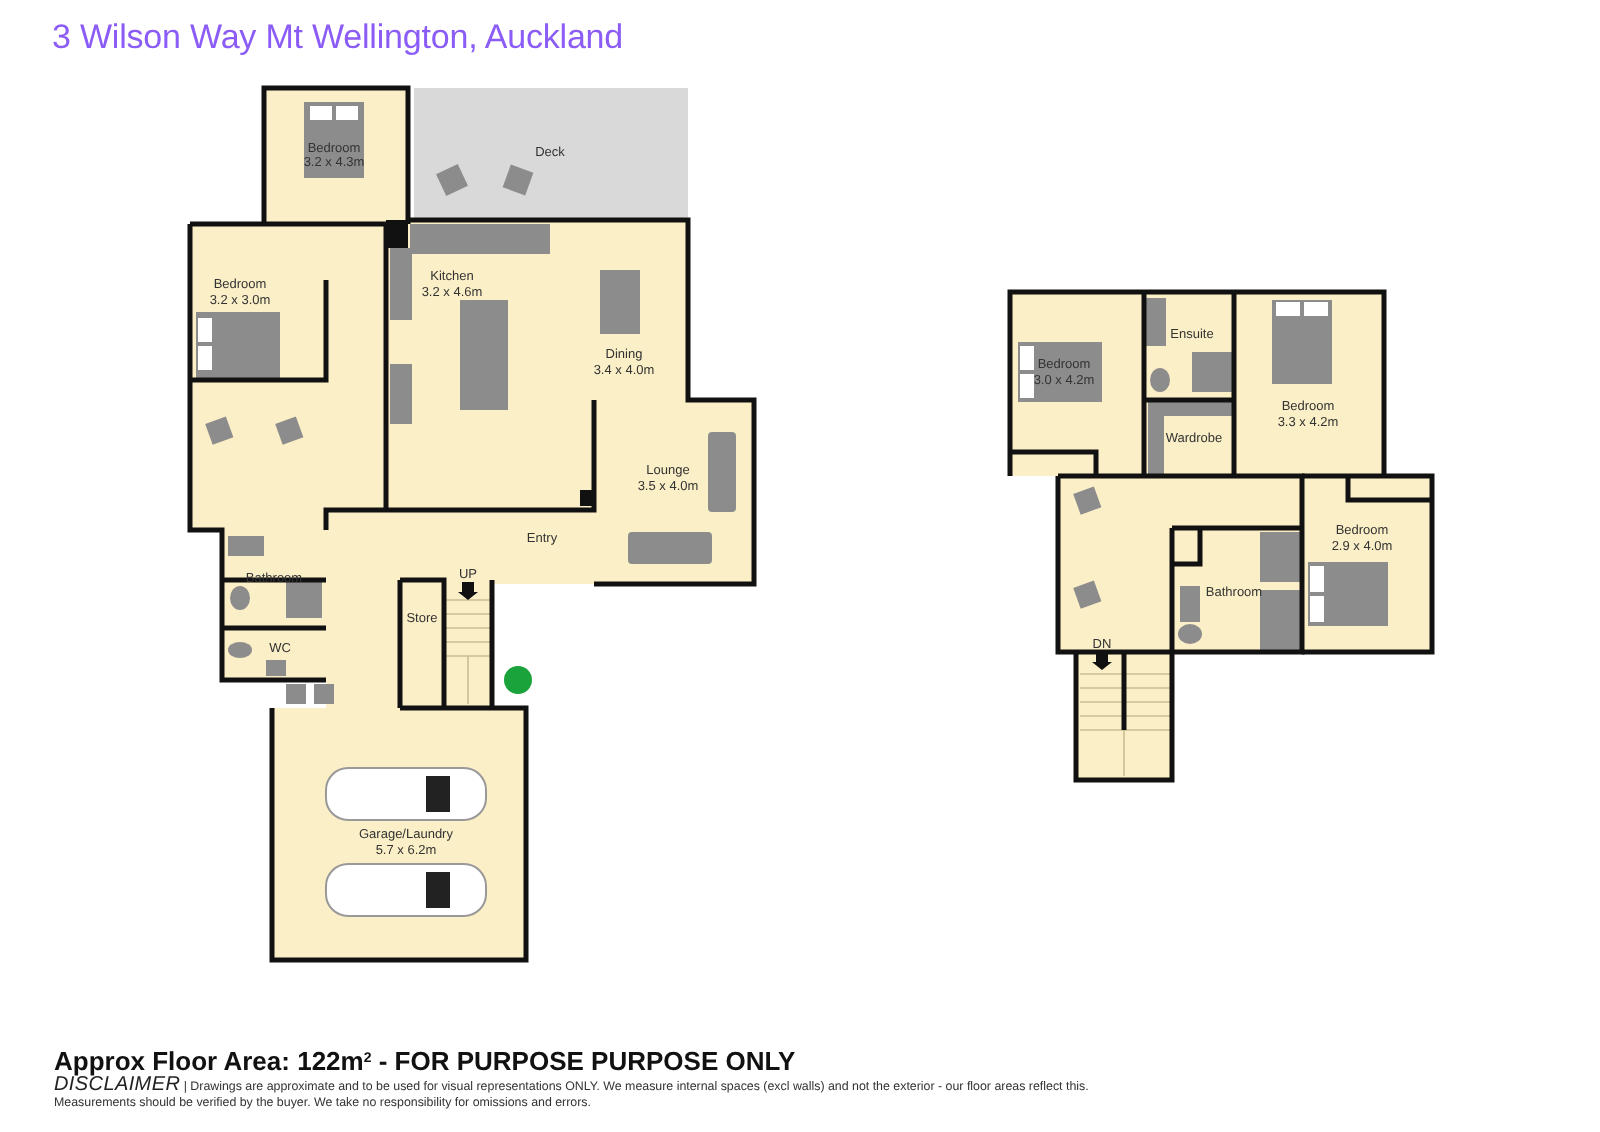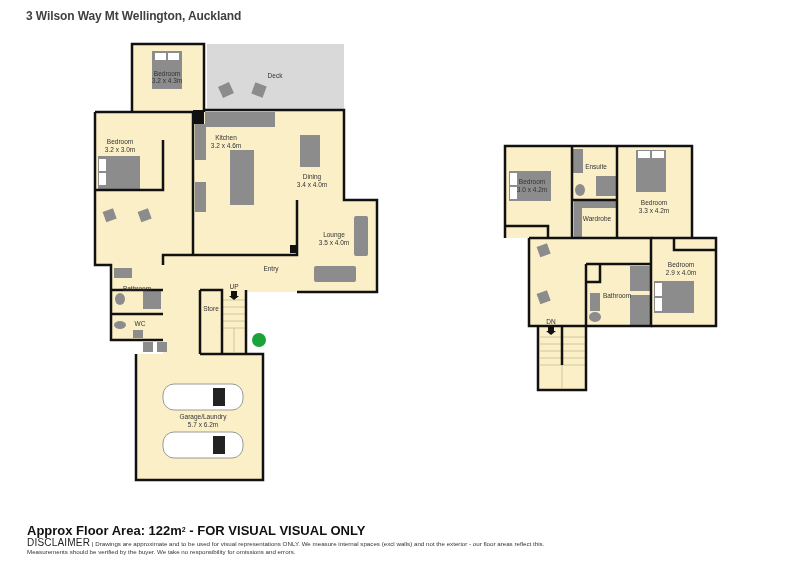--- a/index.html
+++ b/index.html
@@ -1,23 +1,23 @@
 <!DOCTYPE html>
 <html><head>
 <meta charset="utf-8">
 <style>
   html,body{margin:0;padding:0;background:#ffffff;}
   body{width:800px;height:566px;position:relative;overflow:hidden;font-family:"Liberation Sans",sans-serif;}
-  .title{position:absolute;left:26px;top:9px;font-size:12px;font-weight:bold;color:#404040;letter-spacing:-0.1px;}
+  .title{position:absolute;left:26px;top:9px;font-size:17px;font-weight:normal;color:#8b5cf6;letter-spacing:-0.1px;}
   svg.plan{position:absolute;left:0;top:0;}
   .footer{position:absolute;left:27px;top:524px;width:760px;}
   .area{font-size:13px;font-weight:bold;color:#111;line-height:14px;}
   .area sup{font-size:7px;vertical-align:top;position:relative;top:-1px;}
   .disc{font-size:6.2px;color:#333;line-height:7.5px;margin-top:1px;}
-  .disc .dlabel{font-size:10px;color:#222;letter-spacing:0.2px;}
+  .disc .dlabel{font-style:italic;font-size:10px;color:#222;letter-spacing:0.2px;}
   .lbl{font-family:"Liberation Sans",sans-serif;font-size:6.5px;fill:#333;text-anchor:middle;}
 </style>
 </head>
 <body>
 
 <div class="title">3 Wilson Way Mt Wellington, Auckland</div>
 
 <svg class="plan" width="800" height="566" viewBox="0 0 800 566">
 
   <g>
@@ -195,15 +195,15 @@
     <text class="lbl" x="597" y="221">Wardrobe</text>
     <text class="lbl" x="681" y="267">Bedroom</text>
     <text class="lbl" x="681" y="275">2.9 x 4.0m</text>
     <text class="lbl" x="617" y="298">Bathroom</text>
     <text class="lbl" x="551" y="324">DN</text>
     <path d="M548,326 L554,326 L554,331 L556,331 L551,335 L546,331 L548,331 Z" fill="#111"></path>
   </g>
 </svg>
 
 <div class="footer">
-  <div class="area"><span>Approx Floor Area: 122m</span><sup>2</sup><span> - FOR VISUAL VISUAL ONLY</span></div>
+  <div class="area"><span>Approx Floor Area: 122m</span><sup>2</sup><span> - FOR PURPOSE PURPOSE ONLY</span></div>
   <div class="disc"><span class="dlabel">DISCLAIMER</span><span> | Drawings are approximate and to be used for visual representations ONLY. We measure internal spaces (excl walls) and not the exterior - our floor areas reflect this.</span><br><span>Measurements should be verified by the buyer. We take no responsibility for omissions and errors.</span></div>
 </div>
 
 </body></html>

